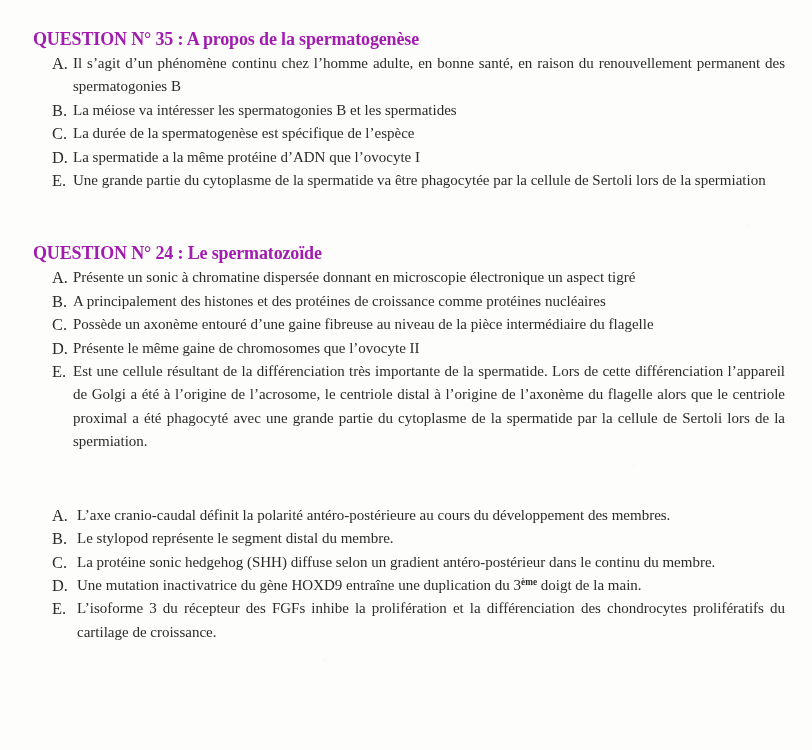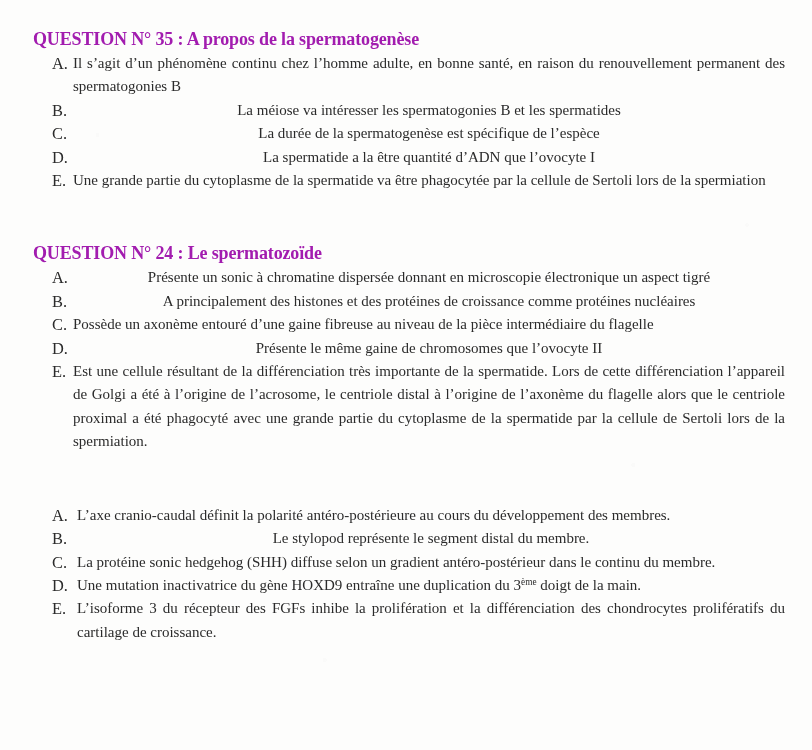--- a/index.html
+++ b/index.html
@@ -80,26 +80,27 @@
     flex: 1 1 auto;
     font-size: 15px;
     line-height: 23.4px;
     text-align: justify;
     text-justify: inter-word;
     color: #2b2b2b;
     hyphens: none;
     padding-right: 0px;
   }
   .opt-text.nojust {
-    text-align: center;
+    text-align: left;
   }
   sup {
     font-size: 0.62em;
     vertical-align: 0.52em;
     line-height: 0;
+    font-weight: bold;
   }
   .gap-q36 { height: 24px; }
   .gap-q37 { height: 24px; }
 </style>
 </head>
 <body>
 
 <div class="page">
   <div class="content">
 
@@ -113,21 +114,21 @@
         <li class="option">
           <span class="opt-letter">B.</span>
           <span class="opt-text nojust">La méiose va intéresser les spermatogonies B et les spermatides</span>
         </li>
         <li class="option">
           <span class="opt-letter">C.</span>
           <span class="opt-text nojust">La durée de la spermatogenèse est spécifique de l’espèce</span>
         </li>
         <li class="option">
           <span class="opt-letter">D.</span>
-          <span class="opt-text nojust">La spermatide a la être quantité d’ADN que l’ovocyte I</span>
+          <span class="opt-text nojust">La spermatide a la même protéine d’ADN que l’ovocyte I</span>
         </li>
         <li class="option">
           <span class="opt-letter">E.</span>
           <span class="opt-text">Une grande partie du cytoplasme de la spermatide va être phagocytée par la cellule de Sertoli lors de la spermiation</span>
         </li>
       </ul>
     </section>
 
     <div class="gap-q36"></div>
 

